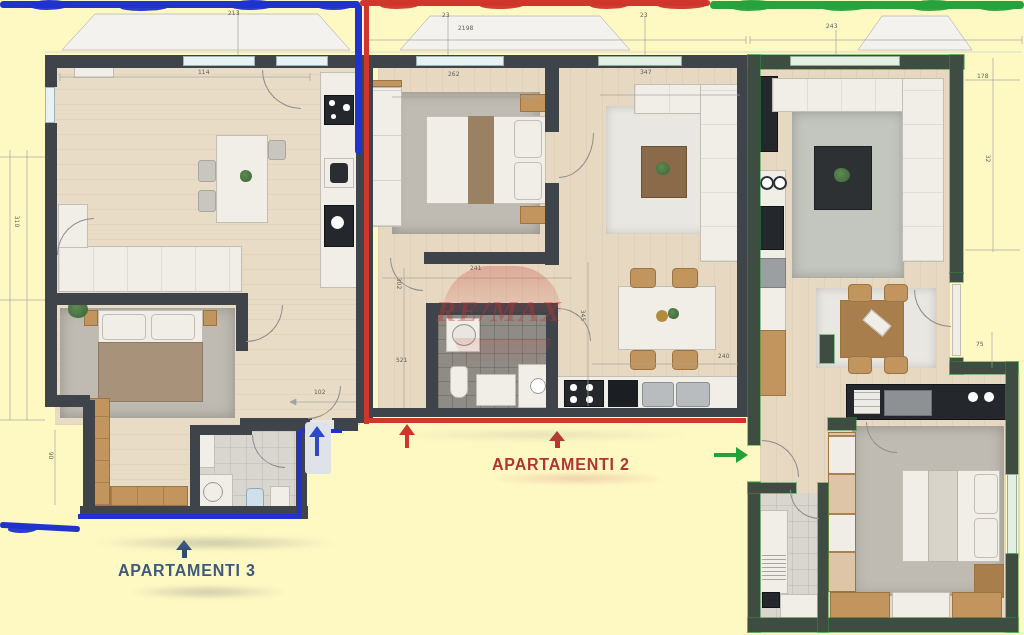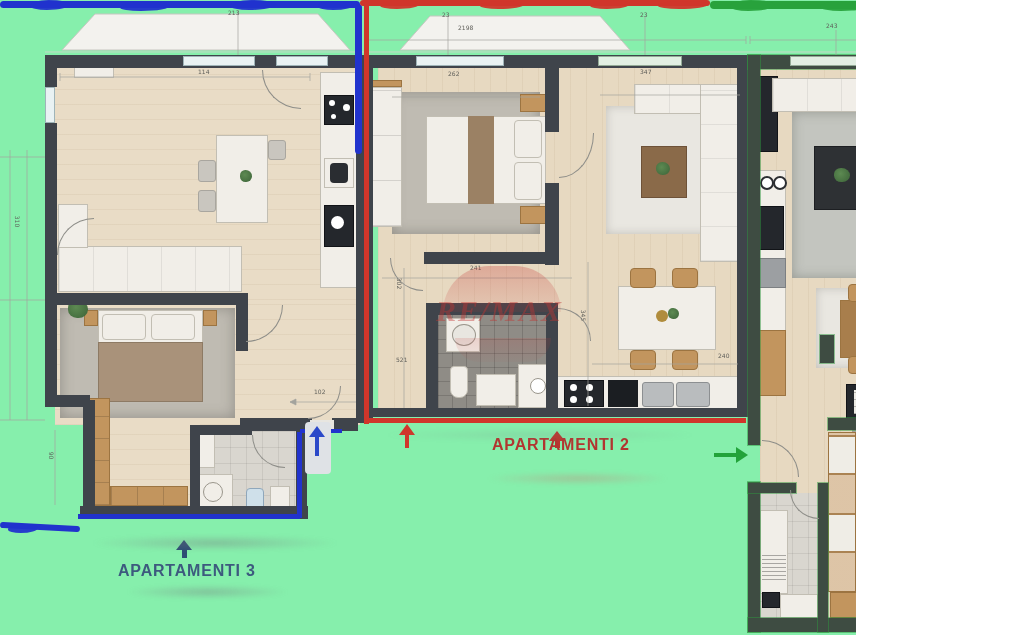--- a/index.html
+++ b/index.html
@@ -1,16 +1,16 @@
 <!DOCTYPE html>
 <html><head>
 <meta charset="utf-8">
 <style>
   html,body{margin:0;padding:0;background:#ffffff;}
-  #stage{position:relative;width:856px;height:635px;background:#86efac;overflow:hidden;
+  #stage{position:relative;width:1024px;height:635px;background:#fef9c3;overflow:hidden;
          font-family:"Liberation Sans",sans-serif;}
   .abs{position:absolute;}
   
   .w{background:#3f444b;}
   .wg{background:#3e4c42;box-shadow:0 0 0 1px rgba(46,150,62,.5);}
   
   .fH{background:#e9dcc6;background-image:repeating-linear-gradient(0deg,rgba(140,110,70,.08) 0 1px,transparent 1px 15px);}
   .fV{background:#e7d9c1;background-image:repeating-linear-gradient(90deg,rgba(140,110,70,.08) 0 1px,transparent 1px 16px);}
   .tile{background:#d9d6cf;background-image:repeating-linear-gradient(0deg,rgba(0,0,0,.07) 0 1px,transparent 1px 16px),repeating-linear-gradient(90deg,rgba(0,0,0,.07) 0 1px,transparent 1px 16px);}
   .tileD{background:#8f8c86;background-image:repeating-linear-gradient(0deg,rgba(0,0,0,.14) 0 1px,transparent 1px 14px),repeating-linear-gradient(90deg,rgba(0,0,0,.14) 0 1px,transparent 1px 14px);}
@@ -355,18 +355,18 @@
   <span class="wm" style="left:436px;top:294px;">RE/MAX</span>
 
   <div class="shadow" style="left:125px;top:585px;width:165px;height:14px;"></div>
   <div class="abs tri-up" style="left:176px;top:540px;border-bottom:10px solid #2e4d74;"></div>
   <div class="abs" style="left:182px;top:549px;width:5px;height:9px;background:#2e4d74;"></div>
   <span class="aptlbl" style="left:118px;top:562px;color:#3d5a7e;">APARTAMENTI 3</span>
 
   <div class="shadow" style="left:485px;top:472px;width:185px;height:13px;background:radial-gradient(ellipse,rgba(205,120,115,.35),transparent 70%);"></div>
   <div class="abs tri-up" style="left:549px;top:431px;border-bottom:10px solid #bb352d;"></div>
   <div class="abs" style="left:555px;top:440px;width:5px;height:8px;background:#bb352d;"></div>
-  <span class="aptlbl" style="left:492px;top:436px;color:#b23530;">APARTAMENTI 2</span>
+  <span class="aptlbl" style="left:492px;top:456px;color:#b23530;">APARTAMENTI 2</span>
 
   <div class="shadow" style="left:90px;top:535px;width:250px;height:16px;"></div>
   <div class="shadow" style="left:380px;top:428px;width:320px;height:14px;opacity:.5;"></div>
 
 </div>
 
 </body></html>

